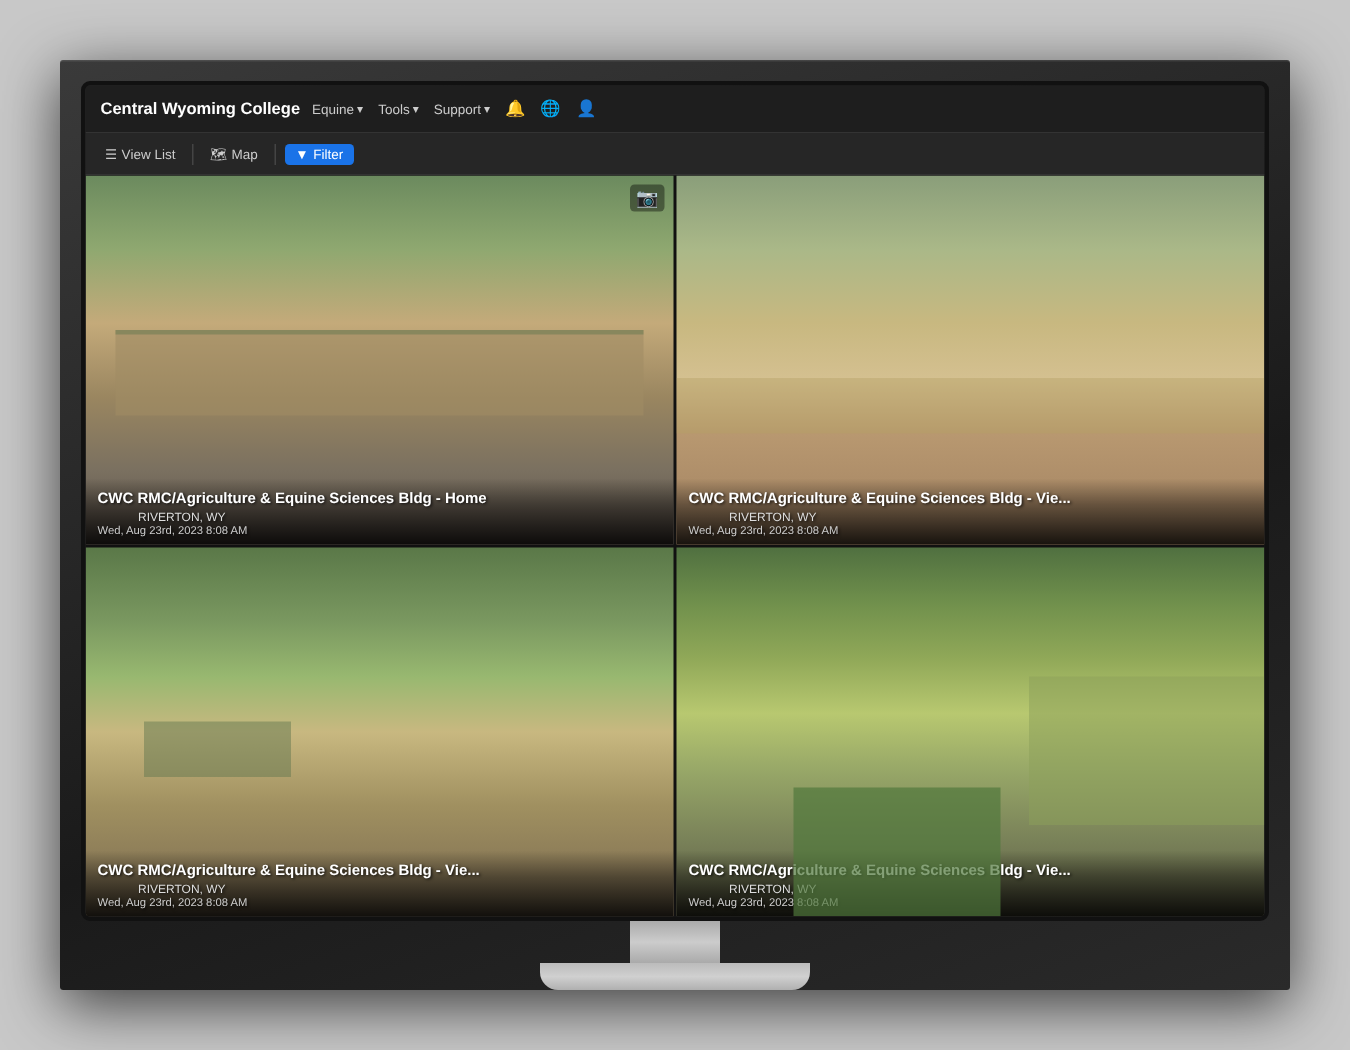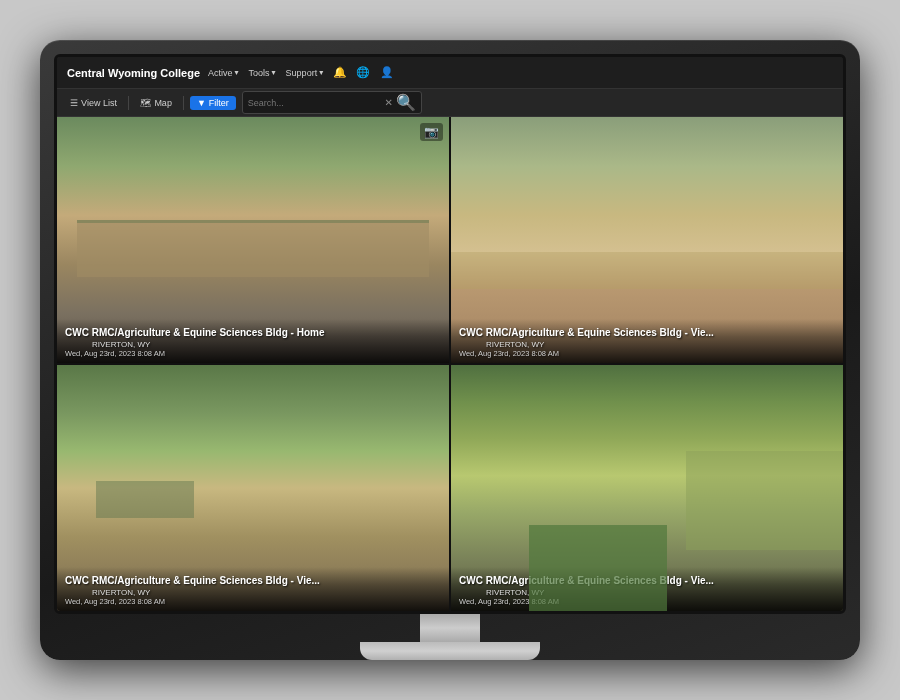--- a/index.html
+++ b/index.html
@@ -12,21 +12,21 @@
       height: 700px;
       font-family: Arial, sans-serif;
       overflow: hidden;
     }
 
     
     .monitor-outer {
       width: 820px;
       height: 620px;
       background: linear-gradient(160deg, #3a3a3a 0%, #1a1a1a 60%, #2a2a2a 100%);
-      border-radius: 20px;
+      border-radius: 2px;
       display: flex;
       flex-direction: column;
       align-items: center;
       padding: 14px 14px 0 14px;
       box-shadow: 0 10px 40px rgba(0,0,0,0.7), inset 0 1px 0 rgba(255,255,255,0.1);
       position: relative;
     }
 
     .monitor-screen-bezel {
       width: 100%;
@@ -298,21 +298,21 @@
 <body>
 
 <div class="monitor-outer">
   <div class="monitor-screen-bezel">
     <div class="app">
 
       <div class="navbar">
         <span class="navbar-brand">Central Wyoming College</span>
         <div class="navbar-right">
           <span class="nav-link">
-            <span>Active</span>
+            <span>Equine</span>
             <span class="chevron">▾</span>
           </span>
           <span class="nav-link">
             <span>Tools</span>
             <span class="chevron">▾</span>
           </span>
           <span class="nav-link">
             <span>Support</span>
             <span class="chevron">▾</span>
           </span>
@@ -330,25 +330,20 @@
         <span class="toolbar-divider"></span>
         <span class="toolbar-btn">
           <span>🗺</span>
           <span>Map</span>
         </span>
         <span class="toolbar-divider"></span>
         <span class="filter-btn">
           <span>▼</span>
           <span>Filter</span>
         </span>
-        <div class="search-box">
-          <input type="text" placeholder="Search..." style="">
-          <span class="search-clear">✕</span>
-          <span>🔍</span>
-        </div>
       </div>
 
       <div class="camera-grid">
 
         <div class="camera-cell cam-1">
           <div class="camera-overlay">
             <div class="camera-title">CWC RMC/Agriculture &amp; Equine Sciences Bldg - Home</div>
             <div class="camera-location">RIVERTON, WY</div>
             <div class="camera-timestamp">Wed, Aug 23rd, 2023 8:08 AM</div>
           </div>

